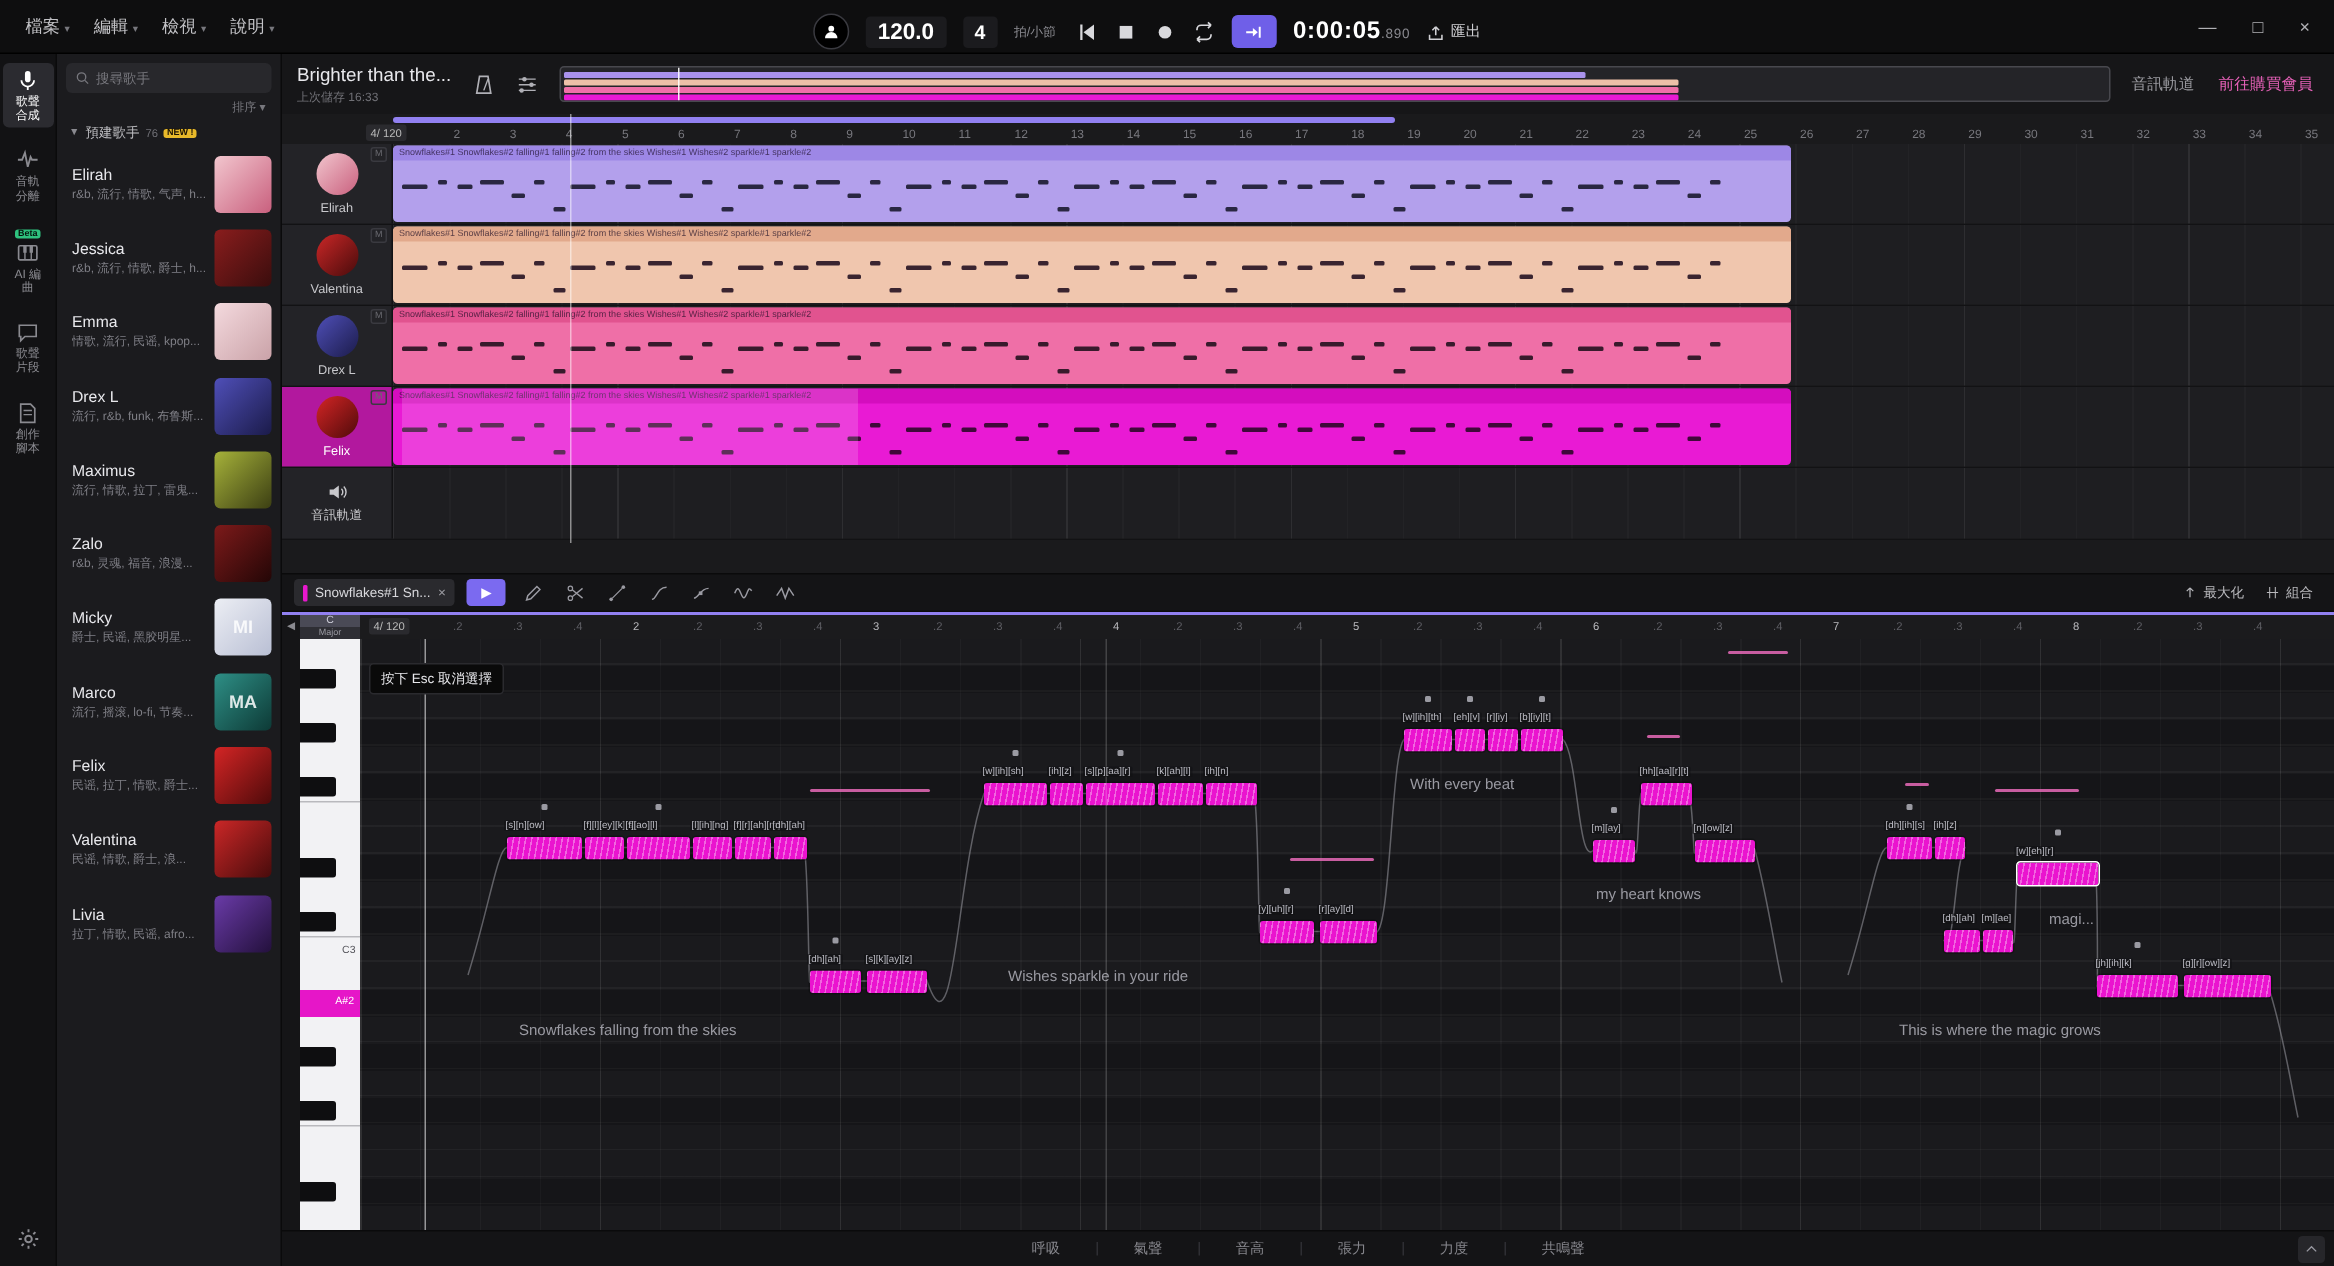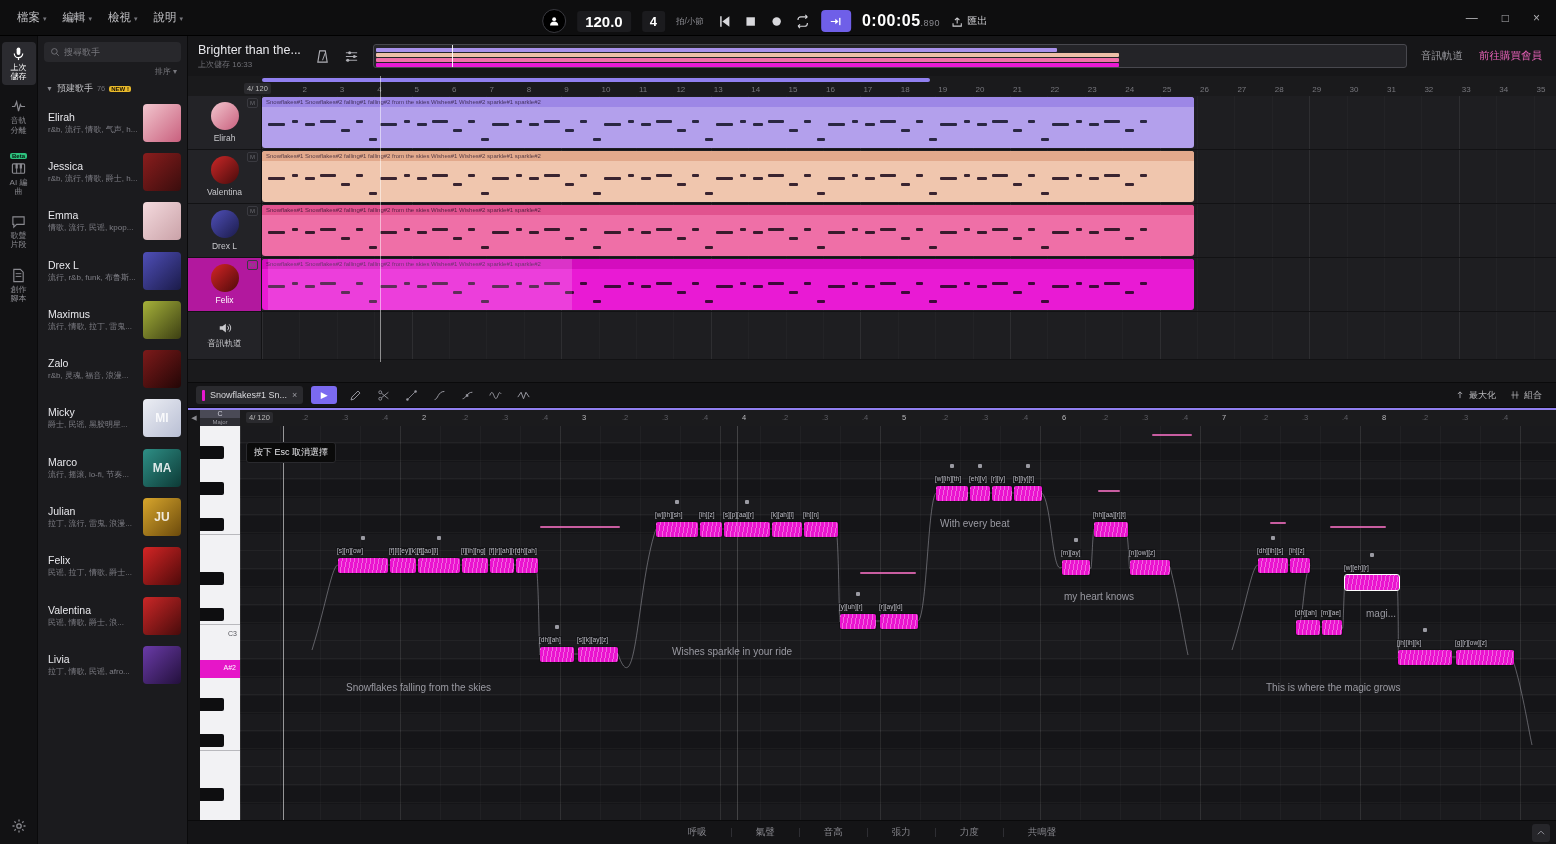--- a/index.html
+++ b/index.html
@@ -233,21 +233,21 @@
       <div id="rail-items">
           <div class="rail-item active" style="margin-bottom:10px">
 
      <span class="rail-ico ico">
               <svg viewBox="0 0 16 16">
                 <rect x="6" y="1.5" width="4" height="8" rx="2" fill="currentColor"></rect>
                 <path d="M3.5 8a4.5 4.5 0 009 0" fill="none" stroke="currentColor" stroke-width="1.3"></path>
                 <line x1="8" y1="12.5" x2="8" y2="15" stroke="currentColor" stroke-width="1.3"></line>
               </svg>
             </span>
-     <span class="rail-label">上次儲存</span>
+     <span class="rail-label">歌聲合成</span>
    </div>
           <div class="rail-item" style="margin-bottom:10px">
 
      <span class="rail-ico ico">
               <svg viewBox="0 0 16 16">
                 <path d="M1 8h3l2-5 2 10 2-7 1 2h4" fill="none" stroke="currentColor" stroke-width="1.3"></path>
               </svg>
             </span>
      <span class="rail-label">音軌分離</span>
    </div>
@@ -362,29 +362,20 @@
               <span>MI</span>
             </div>
    </div>
           <div class="srow">
      <div class="sinfo">
        <div class="sname">Marco</div>
        <div class="stags">流行, 摇滚, lo-fi, 节奏...</div>
      </div>
      <div class="sava" style="background:linear-gradient(135deg,#2e8f86,#0d3a36)">
               <span>MA</span>
-            </div>
-   </div>
-          <div class="srow">
-     <div class="sinfo">
-       <div class="sname">Julian</div>
-       <div class="stags">拉丁, 流行, 雷鬼, 浪漫...</div>
-     </div>
-     <div class="sava" style="background:linear-gradient(135deg,#d8a62c,#6b4a0c)">
-              <span>JU</span>
             </div>
    </div>
           <div class="srow">
      <div class="sinfo">
        <div class="sname">Felix</div>
        <div class="stags">民谣, 拉丁, 情歌, 爵士...</div>
      </div>
      <div class="sava" style="background:linear-gradient(135deg,#d42525,#4f0a0a)"></div>
    </div>
           <div class="srow">

